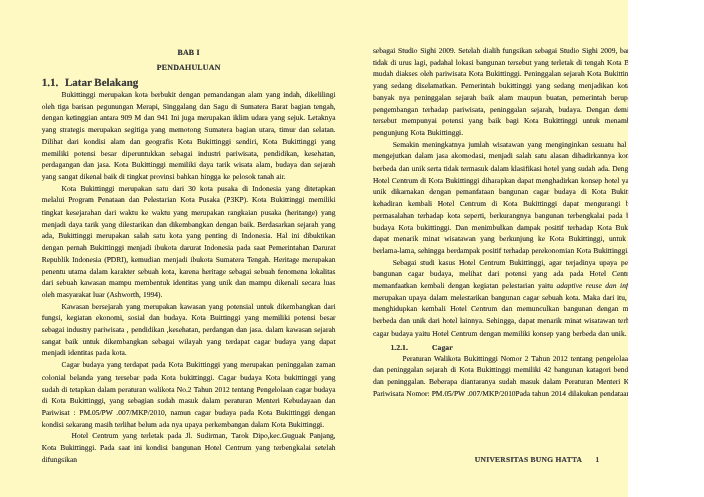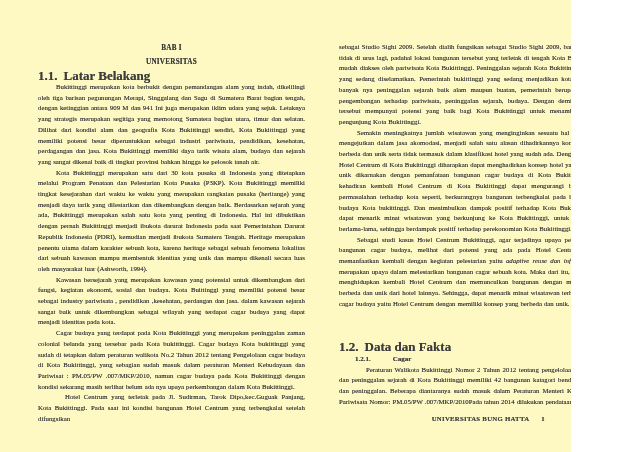--- a/index.html
+++ b/index.html
@@ -31,21 +31,21 @@
   .chapter-title,
   .chapter-subtitle {
     text-align: center;
     font-weight: bold;
     font-size: 7.2px;
     line-height: 13.5px;
     letter-spacing: 0.2px;
   }
   .section-heading {
     font-weight: bold;
-    font-size: 13px;
+    font-size: 10px;
     line-height: 13px;
   }
   .section-heading .sec-num { margin-right: 6px; }
   .subsection-heading {
     font-weight: bold;
     font-size: 7px;
     line-height: 12px;
     padding-left: 16px;
   }
   .subsection-heading .sec-num { margin-right: 22px; }
@@ -76,41 +76,38 @@
   .footer .page-num { margin-left: 12px; }
 </style>
 </head>
 <body>
 
 <div class="page">
   <div class="columns">
 
     <div class="col-left">
       <div class="chapter-title">BAB I</div>
-      <div class="chapter-subtitle">UNIVERSITAS</div>
+      <div class="chapter-subtitle">PENDAHULUAN</div>
 
       <div class="section-heading">
         <span class="sec-num">1.1.</span><span>Latar Belakang</span>
       </div>
 
       <p class="body-par">Bukittinggi merupakan kota berbukit dengan pemandangan alam yang indah, dikelilingi oleh tiga barisan pegunungan Merapi, Singgalang dan Sagu di Sumatera Barat bagian tengah, dengan ketinggian antara 909 M dan 941 Ini juga merupakan iklim udara yang sejuk. Letaknya yang strategis merupakan segitiga yang memotong Sumatera bagian utara, timur dan selatan. Dilihat dari kondisi alam dan geografis Kota Bukittinggi sendiri, Kota Bukittinggi yang memiliki potensi besar diperuntukkan sebagai industri pariwisata, pendidikan, kesehatan, perdagangan dan jasa. Kota Bukittinggi memiliki daya tarik wisata alam, budaya dan sejarah yang sangat dikenal baik di tingkat provinsi bahkan hingga ke pelosok tanah air.</p>
       <p class="body-par">Kota Bukittinggi merupakan satu dari 30 kota pusaka di Indonesia yang ditetapkan melalui Program Penataan dan Pelestarian Kota Pusaka (P3KP). Kota Bukittinggi memiliki tingkat kesejarahan dari waktu ke waktu yang merupakan rangkaian pusaka (heritange) yang menjadi daya tarik yang dilestarikan dan dikembangkan dengan baik. Berdasarkan sejarah yang ada, Bukittinggi merupakan salah satu kota yang penting di Indonesia. Hal ini dibuktikan dengan pernah Bukittinggi menjadi ibukota darurat Indonesia pada saat Pemerintahan Darurat Republik Indonesia (PDRI), kemudian menjadi ibukota Sumatera Tengah. Heritage merupakan penentu utama dalam karakter sebuah kota, karena heritage sebagai sebuah fenomena lokalitas dari sebuah kawasan mampu membentuk identitas yang unik dan mampu dikenali secara luas oleh masyarakat luar (Ashworth, 1994).</p>
       <p class="body-par">Kawasan bersejarah yang merupakan kawasan yang potensial untuk dikembangkan dari fungsi, kegiatan ekonomi, sosial dan budaya. Kota Buittinggi yang memiliki potensi besar sebagai industry pariwisata , pendidikan ,kesehatan, perdangan dan jasa. dalam kawasan sejarah sangat baik untuk dikembangkan sebagai wilayah yang terdapat cagar budaya yang dapat menjadi identitas pada kota.</p>
       <p class="body-par">Cagar budaya yang terdapat pada Kota Bukittinggi yang merupakan peninggalan zaman colonial belanda yang tersebar pada Kota bukittinggi. Cagar budaya Kota bukittinggi yang sudah di tetapkan dalam peraturan walikota No.2 Tahun 2012 tentang Pengelolaan cagar budaya di Kota Bukittinggi, yang sebagian sudah masuk dalam peraturan Menteri Kebudayaan dan Pariwisat : PM.05/PW .007/MKP/2010, namun cagar budaya pada Kota Bukittinggi dengan kondisi sekarang masih terlihat belum ada nya upaya perkembangan dalam Kota Bukittinggi.</p>
       <p class="body-par deep-indent">Hotel Centrum yang terletak pada Jl. Sudirman, Tarok Dipo,kec.Guguak Panjang, Kota Bukittinggi. Pada saat ini kondisi bangunan Hotel Centrum yang terbengkalai setelah difungsikan</p>
     </div>
 
     <div class="col-right">
       <p class="body-par no-indent">sebagai Studio Sighi 2009. Setelah dialih fungsikan sebagai Studio Sighi 2009, bangunan tersebut tidak di urus lagi, padahal lokasi bangunan tersebut yang terletak di tengah Kota Bukittinggi yang mudah diakses oleh pariwisata Kota Bukittinggi. Peninggalan sejarah Kota Bukittinggi saat ini ada yang sedang diselamatkan. Pemerintah bukittinggi yang sedang menjadikan kota pusaka karna banyak nya peninggalan sejarah baik alam maupun buatan, pemerintah berupaya melakukan pengembangan terhadap pariwisata, peninggalan sejarah, budaya. Dengan demikian bangunan tersebut mempunyai potensi yang baik bagi Kota Bukittinggi untuk menambah daya tarik pengunjung Kota Bukittinggi.</p>
       <p class="body-par">Semakin meningkatnya jumlah wisatawan yang menginginkan sesuatu hal yang baru dan mengejutkan dalam jasa akomodasi, menjadi salah satu alasan dihadirkannya konsep hotel yang berbeda dan unik serta tidak termasuk dalam klasifikasi hotel yang sudah ada. Dengan Perencanaan Hotel Centrum di Kota Bukittinggi diharapkan dapat menghadirkan konsep hotel yang berbeda dan unik dikarnakan dengan pemanfataan bangunan cagar budaya di Kota Bukittinggi. Dengan kehadiran kembali Hotel Centrum di Kota Bukittinggi dapat mengurangi beberapa aspek permasalahan terhadap kota seperti, berkurangnya bangunan terbengkalai pada bangunan cagar budaya Kota bukittinggi. Dan menimbulkan dampak positif terhadap Kota Bukittinggi seperti, dapat menarik minat wisatawan yang berkunjung ke Kota Bukittinggi, untuk menginap dan berlama-lama, sehingga berdampak positif terhadap perekonomian Kota Bukittinggi.</p>
       <p class="body-par"><span>Sebagai studi kasus Hotel Centrum Bukittinggi, agar terjadinya upaya pelestarian dalam bangunan cagar budaya, melihat dari potensi yang ada pada Hotel Centrum ini,dengan memanfaatkan kembali dengan kegiatan pelestarian yaitu </span><span class="italic">adaptive reuse dan infill desain</span><span> yang merupakan upaya dalam melestarikan bangunan cagar sebuah kota. Maka dari itu, penulis hendak menghidupkan kembali Hotel Centrum dan memunculkan bangunan dengan memiliki konsep berbeda dan unik dari hotel lainnya. Sehingga, dapat menarik minat wisatawan terhadap bangunan cagar budaya yaitu Hotel Centrum dengan memiliki konsep yang berbeda dan unik.</span></p>
 
-      <div class="section-heading heading-gap">
-        <span class="sec-num">1.2.</span><span>Data dan Fakta</span>
-      </div>
       <div class="subsection-heading">
         <span class="sec-num">1.2.1.</span><span>Cagar</span>
       </div>
 
       <p class="body-par deep-indent">Peraturan Walikota Bukittinggi Nomor 2 Tahun 2012 tentang pengelolaan cagar budaya dan peninggalan sejarah di Kota Bukittinggi memiliki 42 bangunan katagori benda cagar budaya dan peninggalan. Beberapa diantaranya sudah masuk dalam Peraturan Menteri Kebudayaan dan Pariwisata Nomor: PM.05/PW .007/MKP/2010Pada tahun 2014 dilakukan pendataan Cagar Budaya</p>
     </div>
   </div>
 
   <div class="footer">
     <span>UNIVERSITAS BUNG HATTA</span><span class="page-num">1</span>

